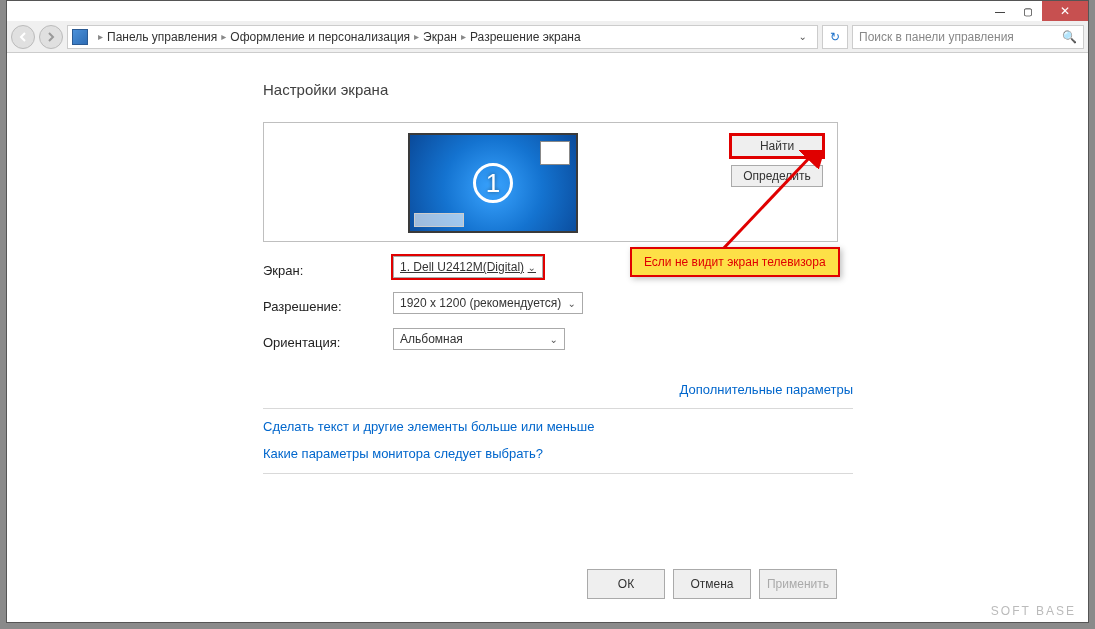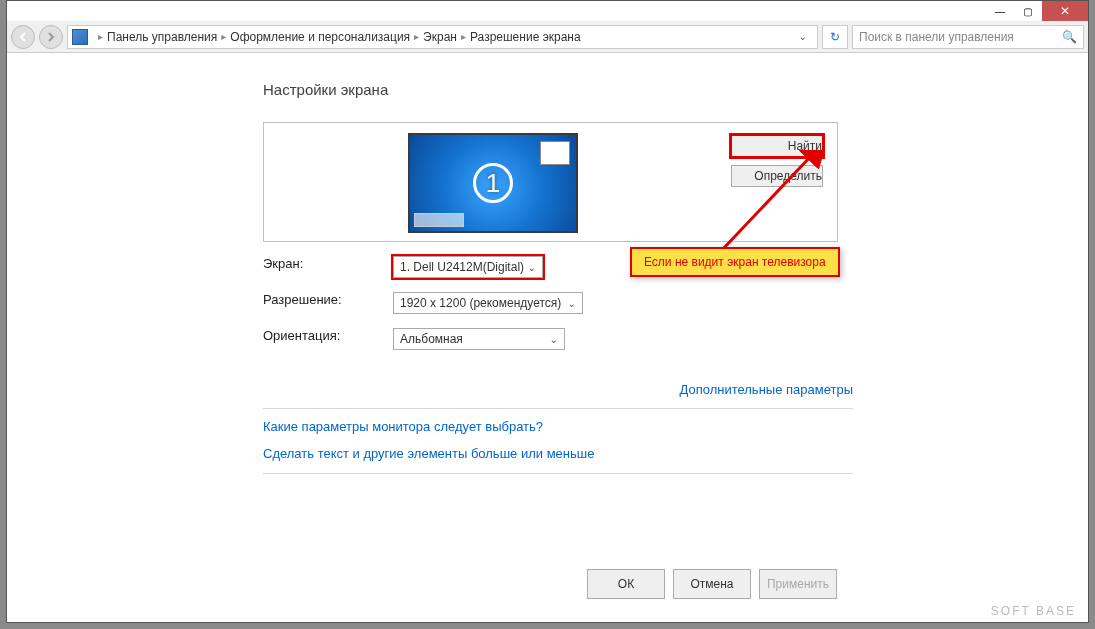--- a/index.html
+++ b/index.html
@@ -28,28 +28,28 @@
   .content { position: absolute; left: 256px; top: 80px; width: 590px; }
   .page-title { color: #404040; font-size: 15px; font-weight: 400; margin-bottom: 24px; }
 
   .preview-frame { width: 575px; height: 120px; border: 1px solid #bfbfbf; padding: 6px 14px; display: flex; align-items: flex-start; }
   .monitor-preview { width: 170px; height: 100px; background: radial-gradient(circle at 50% 55%, #3aa4ff 0%, #1473d0 50%, #0a4a9a 100%); border: 2px solid #3a3a3a; position: relative; margin-left: 130px; margin-top: 4px; }
   .monitor-num { position: absolute; left: 50%; top: 50%; transform: translate(-50%,-50%); width: 40px; height: 40px; border: 3px solid #fff; border-radius: 50%; color: #fff; font-size: 26px; display: flex; align-items: center; justify-content: center; text-shadow: 0 0 4px rgba(0,0,0,0.5); }
   .monitor-prev-window { position: absolute; width: 30px; height: 24px; background: #fff; border: 1px solid #888; top: 6px; right: 6px; }
   .monitor-taskbar { position: absolute; left: 4px; bottom: 4px; width: 50px; height: 14px; background: rgba(255,255,255,0.6); border: 1px solid #ccc; }
 
   .side-buttons { margin-left: auto; display: flex; flex-direction: column; gap: 8px; padding-top: 6px; }
-  .side-buttons button { width: 92px; height: 22px; background: #efefef; border: 1px solid #aaa; font-size: 12px; color: #333; text-align: right; }
+  .side-buttons button { width: 92px; height: 22px; background: #efefef; border: 1px solid #aaa; font-size: 12px; color: #333; }
   .side-buttons button.hl { outline: 3px solid #e00000; outline-offset: -1px; }
 
-  .field-row { display: flex; align-items: flex-start; margin-top: 14px; font-size: 13px; }
+  .field-row { display: flex; align-items: flex-end; margin-top: 14px; font-size: 13px; }
   .field-label { width: 130px; color: #222; }
   .combo { width: 190px; height: 22px; background: #fff; border: 1px solid #aaa; display: flex; align-items: center; padding: 0 6px; font-size: 12px; color: #333; position: relative; }
   .combo .arrow { margin-left: auto; font-size: 10px; color: #555; }
-  .combo.hl { outline: 2px solid #e00000; outline-offset: 0; }
+  .combo.hl { outline: 2px solid #e00000; outline-offset: 0; text-decoration: underline; }
   .combo.wide { width: 172px; }
 
   .link-row { text-align: right; margin-top: 30px; }
   .link { color: #0066cc; font-size: 13px; cursor: pointer; }
   .divider { border-top: 1px solid #d9d9d9; margin: 10px 0; }
   .help-links .link { display: block; margin-bottom: 12px; text-align: left; }
 
   
   .bottom-btns { position: absolute; right: 16px; top: 488px; display: flex; gap: 8px; }
   .bottom-btns button { width: 78px; height: 30px; background: #efefef; border: 1px solid #aaa; font-size: 12px; color: #333; }
@@ -141,22 +141,22 @@
       </div>
     </div>
 
     <div class="link-row">
       <span class="link">Дополнительные параметры</span>
     </div>
 
     <div class="divider"></div>
 
     <div class="help-links">
+      <span class="link">Сделать текст и другие элементы больше или меньше</span>
       <span class="link">Какие параметры монитора следует выбрать?</span>
-      <span class="link">Сделать текст и другие элементы больше или меньше</span>
     </div>
 
     <div class="divider"></div>
 
     <div class="bottom-btns">
       <button>ОК</button>
       <button>Отмена</button>
       <button class="disabled">Применить</button>
     </div>
   </div>

